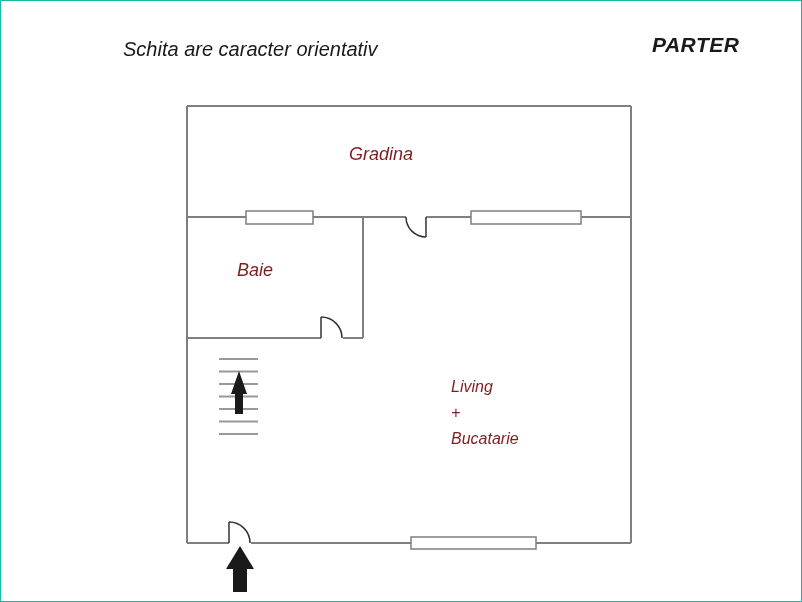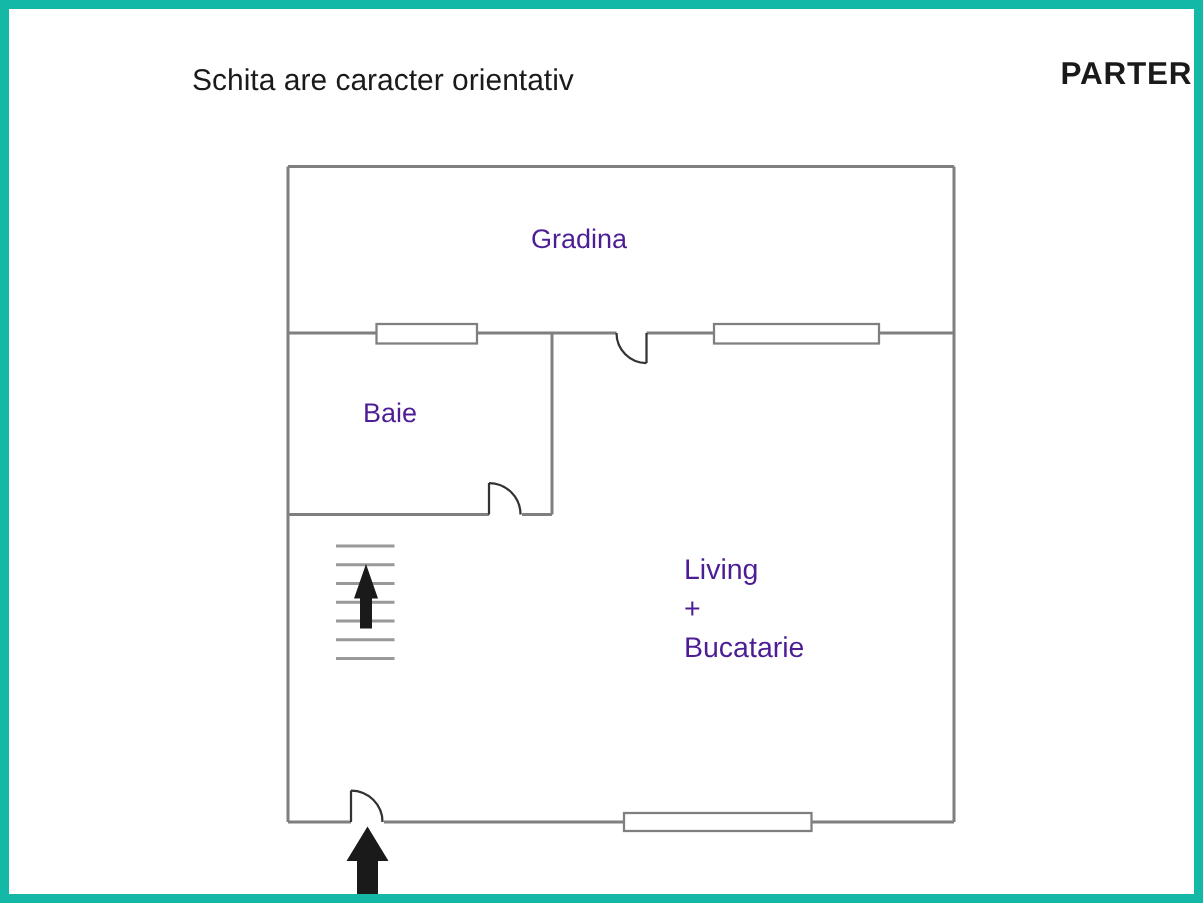--- a/index.html
+++ b/index.html
@@ -6,65 +6,66 @@
     margin: 0;
     padding: 0;
     background: #ffffff;
     font-family: "Liberation Sans", "DejaVu Sans", sans-serif;
   }
   .canvas {
     position: relative;
     width: 802px;
     height: 602px;
     box-sizing: border-box;
-    border: 6px solid #14b8a6;
+    border: 1px solid #14b8a6;
     background: #ffffff;
     overflow: hidden;
+    font-style: italic;
   }
   .page-title {
     position: absolute;
     left: 122px;
     top: 37px;
     font-size: 20px;
     color: #1a1a1a;
     letter-spacing: 0px;
   }
   .floor-label {
     position: absolute;
-    left: 701px;
+    left: 651px;
     top: 32px;
     font-size: 21px;
     font-weight: 600;
     color: #1a1a1a;
     letter-spacing: 0.5px;
   }
   .plan-svg {
     position: absolute;
     left: 0;
     top: 0;
   }
   .room-label {
     position: absolute;
-    color: #4c1d95;
+    color: #7f1d1d;
     font-size: 18px;
   }
   .room-label.gradina {
     left: 340px;
     top: 143px;
     width: 80px;
     text-align: center;
   }
   .room-label.baie {
     left: 236px;
     top: 259px;
   }
   .room-label.living {
     left: 450px;
-    top: 362px;
-    font-size: 19px;
+    top: 373px;
+    font-size: 16px;
     line-height: 26px;
     white-space: pre-line;
   }
 </style>
 </head>
 <body>
 
 <div class="canvas">
 
   <div class="page-title">Schita are caracter orientativ</div>

